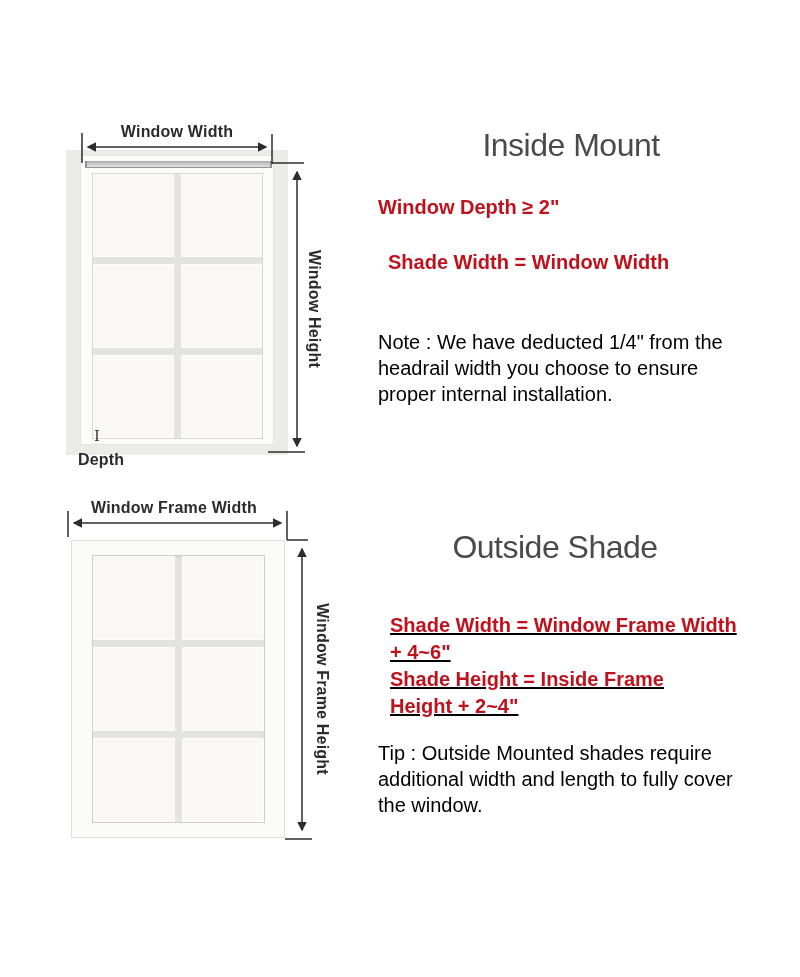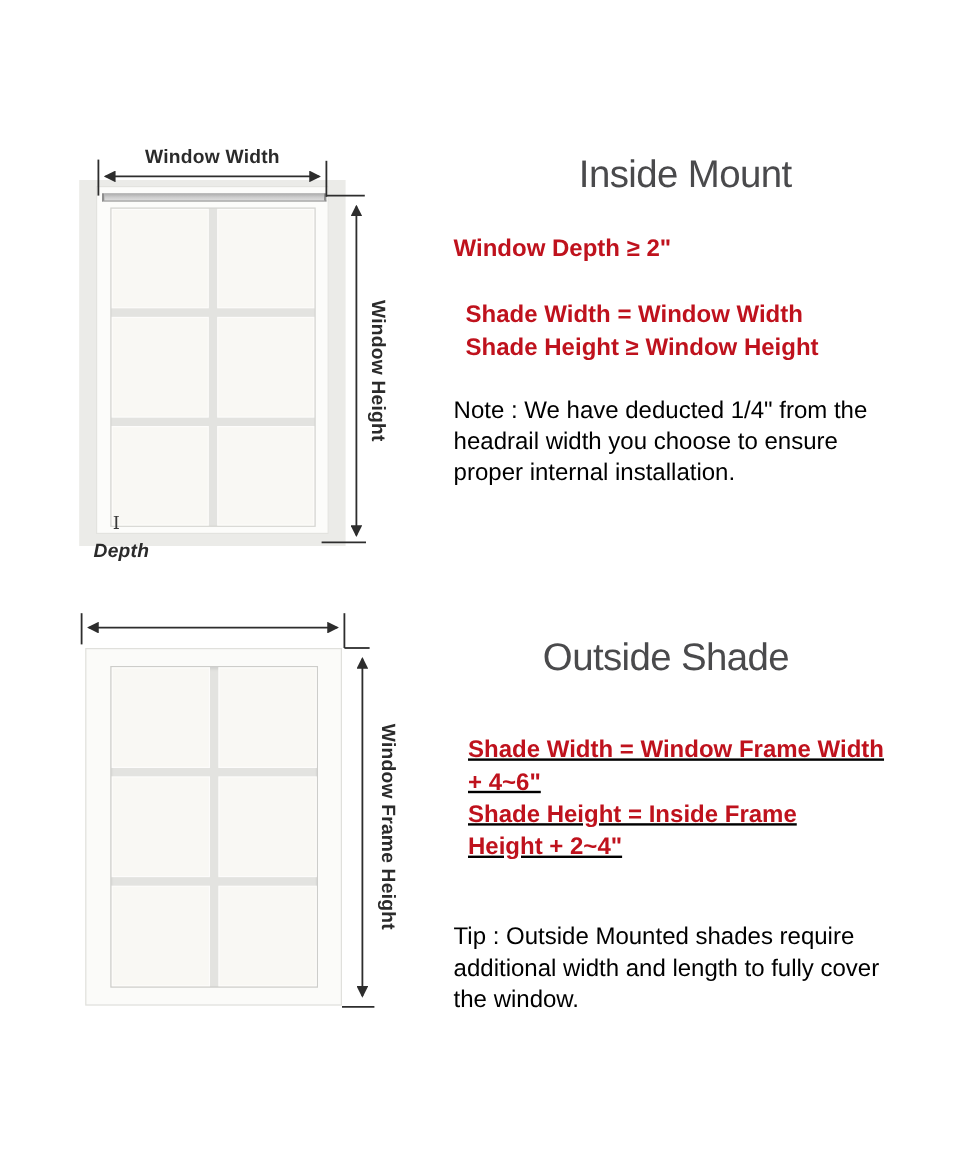--- a/index.html
+++ b/index.html
@@ -81,35 +81,35 @@
         <div class="pane"></div>
         <div class="pane"></div>
         <div class="pane"></div>
         <div class="pane"></div>
       </div>
     </div>
   </div>
 
   <div class="depth-i">I</div>
 
-  <div class="mlabel" style="left:78px;top:451px;font-style:italic;">Depth</div>
+  <div class="mlabel" style="left:78px;top:451px;">Depth</div>
 
   <div class="mlabel rot" style="left:314px;top:309px;">Window Height</div>
 
   <h1 class="mount-heading" style="left:378px;top:114px;width:362px;">Inside Mount</h1>
 
   <div class="abs red" style="left:378px;top:196px;">Window Depth ≥ 2"</div>
 
   <div class="abs" style="left:378px;top:248px;margin-left:10px;">
     <div class="red rule-line">Shade Width = Window Width</div>
-    <div class="red rule-line">Shade Height ≥ Window Height</div>
   </div>
 
   <div class="body-text" style="left:378px;top:329px;width:375px;">Note : We have deducted 1/4" from the headrail width you choose to ensure proper internal installation.</div>
 
+  <div class="mlabel" style="left:61px;top:499px;width:226px;">Window Frame Width</div>
 
   <div class="frame2">
     <div class="panes panes2">
       <div class="pane"></div>
       <div class="pane"></div>
       <div class="pane"></div>
       <div class="pane"></div>
       <div class="pane"></div>
       <div class="pane"></div>
     </div>
@@ -119,21 +119,21 @@
 
   <h1 class="mount-heading" style="left:378px;top:516px;width:330px;">Outside Shade</h1>
 
   <div class="abs" style="left:390px;top:612px;text-decoration:underline;">
     <div class="red rule-line-sm">Shade Width = Window Frame Width</div>
     <div class="red rule-line-sm">+ 4~6"</div>
     <div class="red rule-line-sm">Shade Height = Inside Frame</div>
     <div class="red rule-line-sm">Height + 2~4"</div>
   </div>
 
-  <div class="body-text" style="left:378px;top:768px;width:375px;">Tip : Outside Mounted shades require additional width and length to fully cover the window.</div>
+  <div class="body-text" style="left:378px;top:740px;width:375px;">Tip : Outside Mounted shades require additional width and length to fully cover the window.</div>
 
   <svg class="overlay" width="800" height="977" viewBox="0 0 800 977">
     <defs>
       <marker id="ah" viewBox="0 0 10 10" refX="8.5" refY="5" markerWidth="6.5" markerHeight="6.5" orient="auto-start-reverse">
         <path d="M0,0 L10,5 L0,10 z" fill="#2d2d2d"></path>
       </marker>
     </defs>
     <g stroke="#2d2d2d" stroke-width="1.5" fill="none">
 
       <line x1="82" y1="133" x2="82" y2="163"></line>

